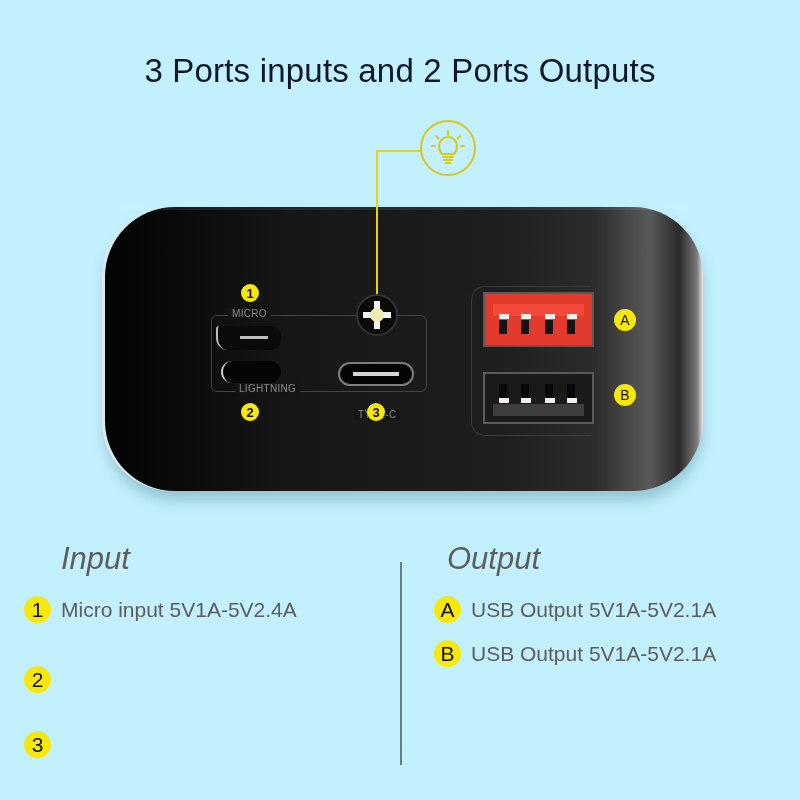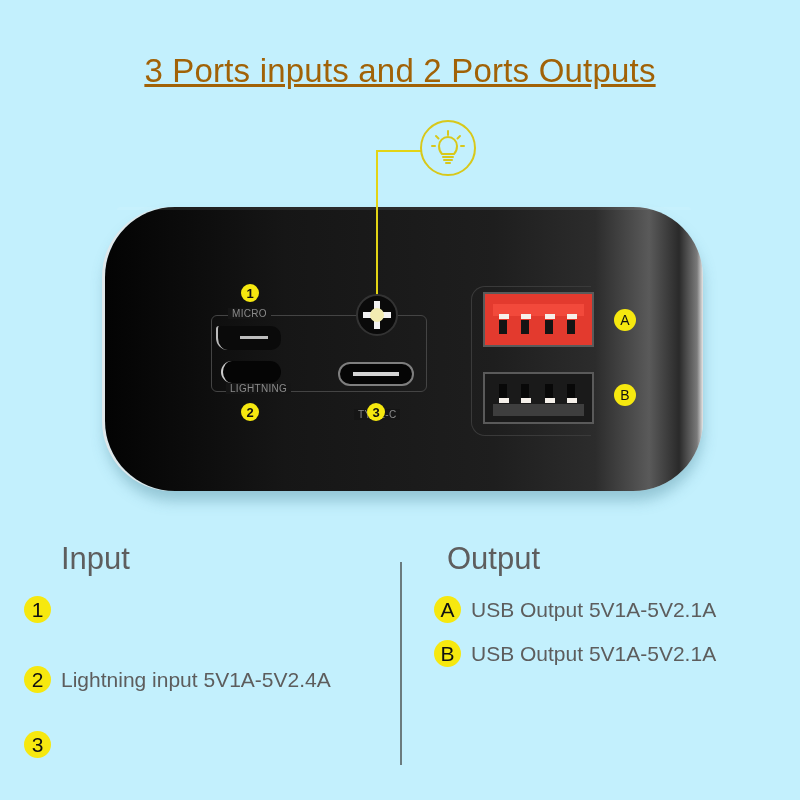--- a/index.html
+++ b/index.html
@@ -4,23 +4,22 @@
 <style>
   * { box-sizing: border-box; margin: 0; padding: 0; }
   html, body { width: 800px; height: 800px; overflow: hidden; }
   body {
     background: #c3f0fd;
     font-family: "Liberation Sans", "DejaVu Sans", sans-serif;
     position: relative;
   }
   .title {
     position: absolute; left: 0; top: 52px; width: 800px;
-    text-align: center; font-size: 33px; color: #a16207;
+    text-align: center; font-size: 33px; color: #0f172a;
     letter-spacing: 0.2px;
-    text-decoration: underline;
   }
   
   .bulb-circle {
     position: absolute; left: 420px; top: 120px; width: 56px; height: 56px;
     border: 2px solid #d8c81a; border-radius: 50%;
     display: flex; align-items: center; justify-content: center;
   }
   .callout-h { position: absolute; left: 376px; top: 150px; width: 45px; height: 2px; background: #e3d414; }
   .callout-v { position: absolute; left: 376px; top: 150px; width: 2px; height: 163px; background: #e3d414; z-index: 3; }
 
@@ -94,21 +93,21 @@
   .usb-a .slot { top: 26px; }
   .usb-b .slot { top: 10px; background: #080808; }
 
   .letter-badge {
     position: absolute; width: 22px; height: 22px; border-radius: 50%;
     background: #f6e80f; color: #111; font-size: 14px;
     display: flex; align-items: center; justify-content: center;
   }
 
   
-  .heading { position: absolute; font-size: 31px; color: #5e5e5e; }
+  .heading { position: absolute; font-size: 31px; color: #5e5e5e; font-style: italic; }
   .divider { position: absolute; left: 400px; top: 562px; width: 2px; height: 203px; background: #6b7b7e; }
   .spec-row { position: absolute; display: flex; align-items: center; }
   .spec-badge {
     width: 27px; height: 27px; border-radius: 50%; background: #f6e80f;
     color: #111; font-size: 21px; display: flex; align-items: center; justify-content: center;
     margin-right: 10px; flex: none;
   }
   .spec-text { font-size: 21px; color: #5d5d5d; white-space: nowrap; }
 </style>
 </head>
@@ -129,21 +128,21 @@
     <line x1="15" y1="29" x2="25" y2="29"></line>
     <line x1="16" y1="32" x2="24" y2="32"></line>
     <line x1="18" y1="35" x2="22" y2="35"></line>
   </svg>
 </div>
 
 <div class="bank"></div>
 
 <div class="panel-frame"></div>
 <div class="port-label" style="left:228px; top:308px;text-align:right;">MICRO</div>
-<div class="port-label" style="left:226px; top:383px;">LIGHTNING</div>
+<div class="port-label" style="left:235px; top:383px;">LIGHTNING</div>
 <div class="port-label" style="left:354px; top:385px;margin-top:24px;">TYPE-C</div>
 
 <div class="micro-port"></div>
 <div class="light-port"></div>
 <div class="typec-port"></div>
 
 <div class="led">
   <div class="cross-h"></div>
     <div class="cross-v"></div>
     <div class="dot"></div>
@@ -176,24 +175,24 @@
     <div class="pin" style="left:82px"></div>
   <div class="usb-tongue"></div>
 </div>
 
 <div class="letter-badge" style="left:614px; top:309px;">A</div>
 <div class="letter-badge" style="left:614px; top:384px;">B</div>
 
 <div class="heading" style="left:61px; top:541px;">Input</div>
 <div class="spec-row" style="left:24px; top:596px;">
   <span class="spec-badge">1</span>
+  <span class="spec-text">Micro input 5V1A-5V2.4A</span>
 </div>
 <div class="spec-row" style="left:24px; top:666px;">
   <span class="spec-badge">2</span>
-  <span class="spec-text">Lightning input 5V1A-5V2.4A</span>
 </div>
 <div class="spec-row" style="left:24px; top:731px;">
   <span class="spec-badge">3</span>
 </div>
 
 <div class="divider"></div>
 
 <div class="heading" style="left:447px; top:541px;">Output</div>
 <div class="spec-row" style="left:434px; top:596px;">
   <span class="spec-badge">A</span>

